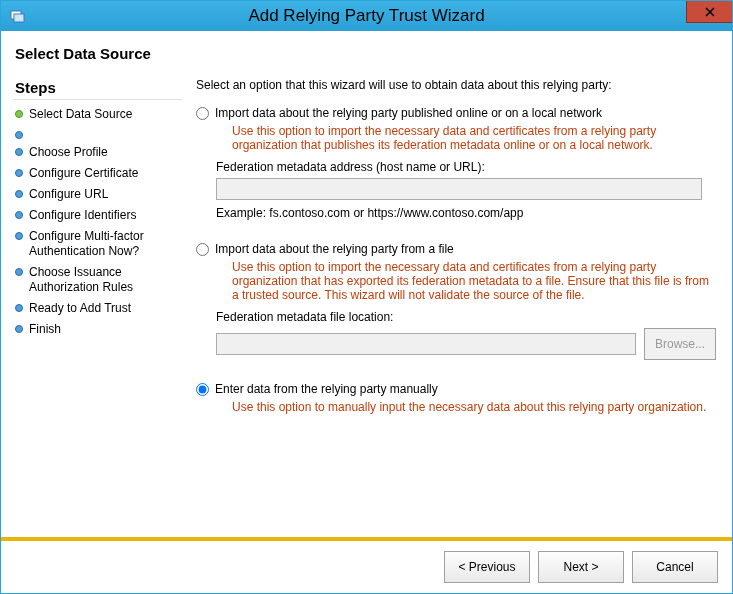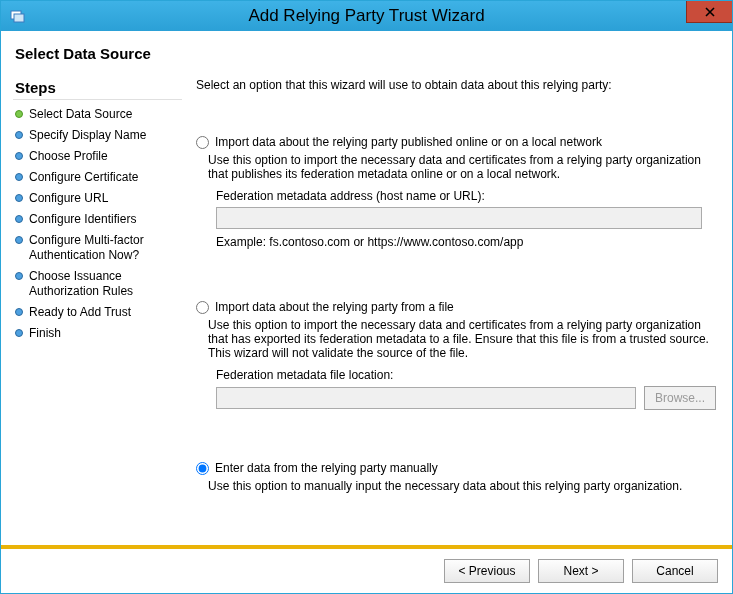--- a/index.html
+++ b/index.html
@@ -90,42 +90,41 @@
   .bullet.todo { background: #4da0e0; border: 1px solid #2a6aa0; }
   .step.current {  }
   .step a { color: #0066cc; text-decoration: none; }
   .step.plain { color: #000; }
   .content {
     flex: 1;
     padding: 6px 10px 0 14px;
     font-size: 12px;
     display: flex;
     flex-direction: column;
-    gap: 29px;
   }
   .intro { margin-bottom: 14px; }
   .option-row { display: flex; align-items: flex-start; gap: 6px; margin-bottom: 4px; }
   .option-row input[type=radio] { margin: 1px 0 0 0; }
-  .option-desc { margin: 2px 0 8px 12px; color: #000000; }
+  .option-desc { margin: 2px 0 8px 36px; color: #c2410c; }
   .field-label { margin: 4px 0 4px 20px; }
   .text-input {
     margin: 0 0 4px 20px;
     width: 486px;
     height: 22px;
     border: 1px solid #ababab;
     background: #fff;
     padding: 2px 4px;
     font: inherit;
   }
   .text-input[disabled] { background: #f0f0f0; color: #888; }
   .example { margin: 2px 0 16px 20px; }
   .file-row { display: flex; align-items: center; gap: 8px; margin: 0 0 16px 20px; }
   .file-row .text-input { margin: 0; flex: 0 0 420px; width: 420px; }
   .btn {
-    height: 24px;
+    height: 32px;
     min-width: 72px;
     border: 1px solid #a0a0a0;
     background: linear-gradient(#fdfdfd, #e9e9e9);
     font: inherit;
     padding: 0 10px;
     cursor: pointer;
   }
   .btn[disabled] {
     color: #9a9a9a;
     background: #f1f1f1;
@@ -166,21 +165,20 @@
   <div class="body">
     <div class="sidebar">
       <div class="steps-title">Steps</div>
       <div id="steps-container">
           <div class="step plain current">
             <span class="bullet done"></span>
             <span>Select Data Source</span>
           </div>
           <div class="step plain">
             <span class="bullet todo"></span>
-            <span>Specify Display Name</span>
           </div>
           <div class="step plain">
             <span class="bullet todo"></span>
             <span>Choose Profile</span>
           </div>
           <div class="step plain">
             <span class="bullet todo"></span>
             <span>Configure Certificate</span>
           </div>
           <div class="step plain">

